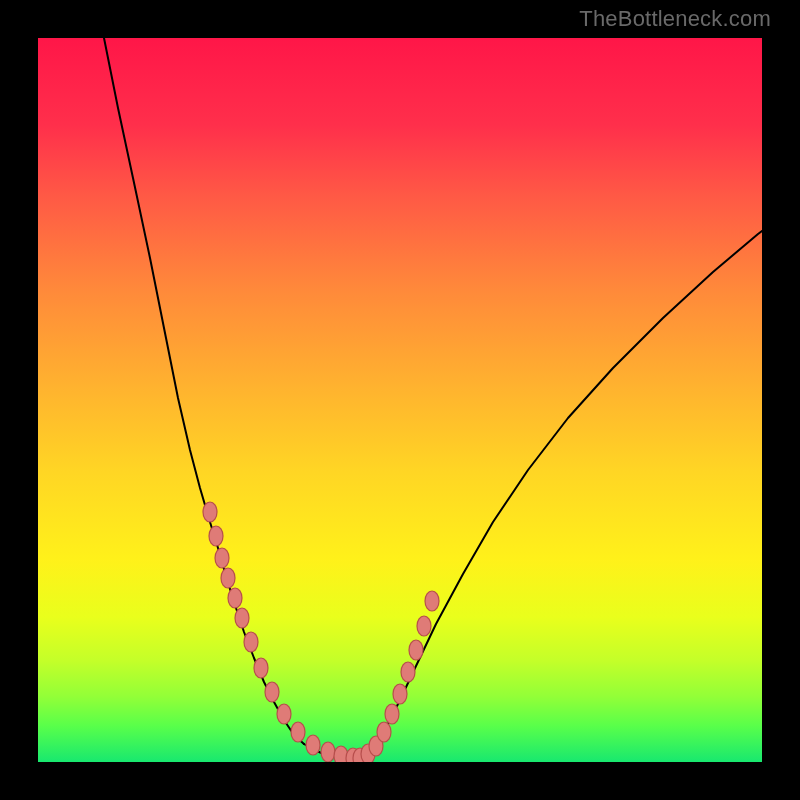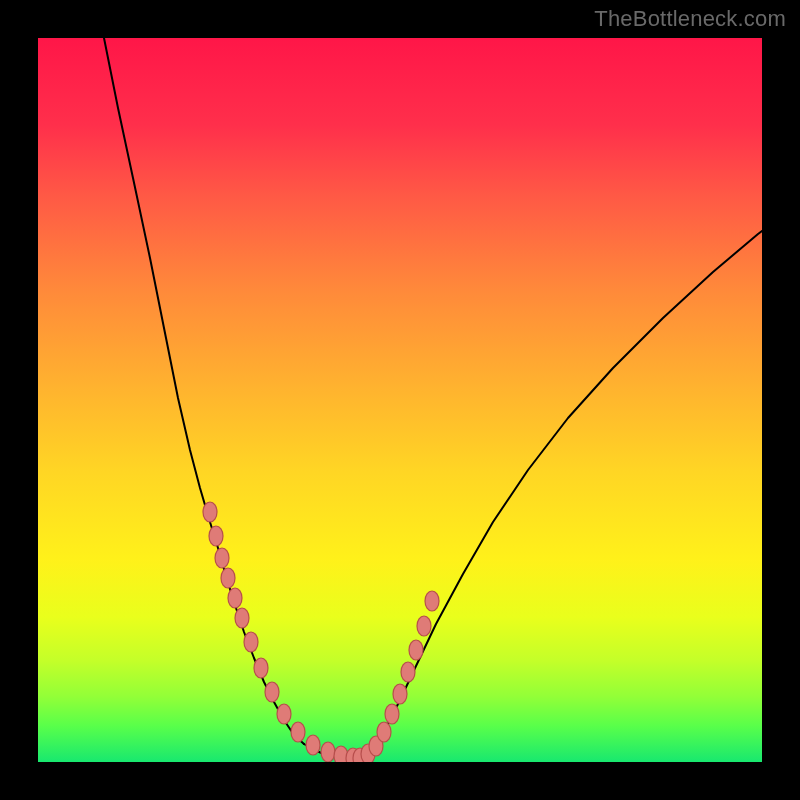--- a/index.html
+++ b/index.html
@@ -35,21 +35,21 @@
       #e9ff1c 80%,
       #c4ff29 86%,
       #92ff38 91%,
       #59ff4a 95%,
       #18e86f 100%
     );
   }
   .watermark {
     position: absolute;
     top: 6px;
-    right: 14px;
+    right: 29px;
     color: #696969;
     font-size: 22px;
     font-weight: 500;
     letter-spacing: 0.2px;
     user-select: none;
   }
   svg {
     position: absolute;
     inset: 0;
   }

